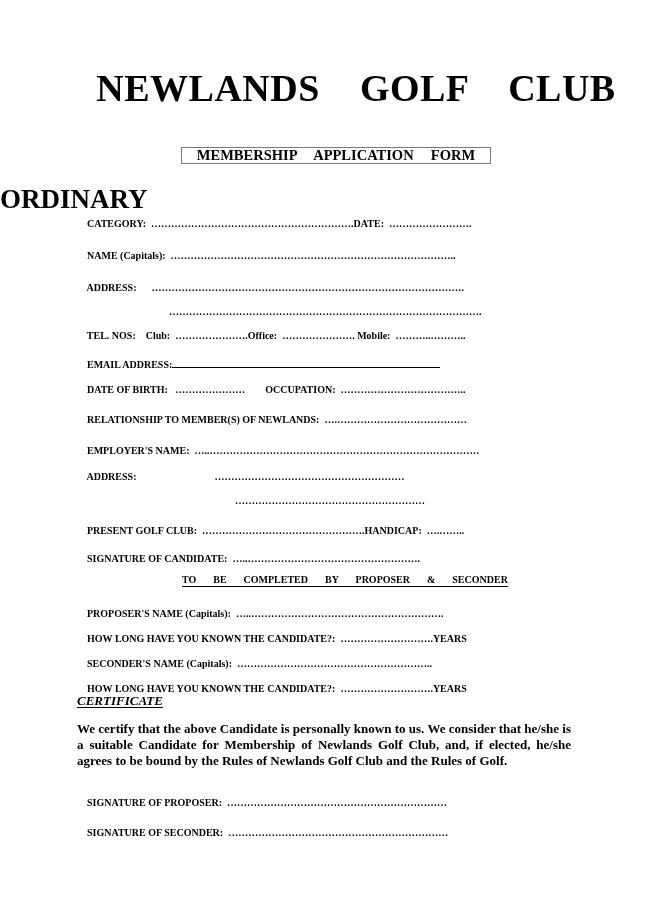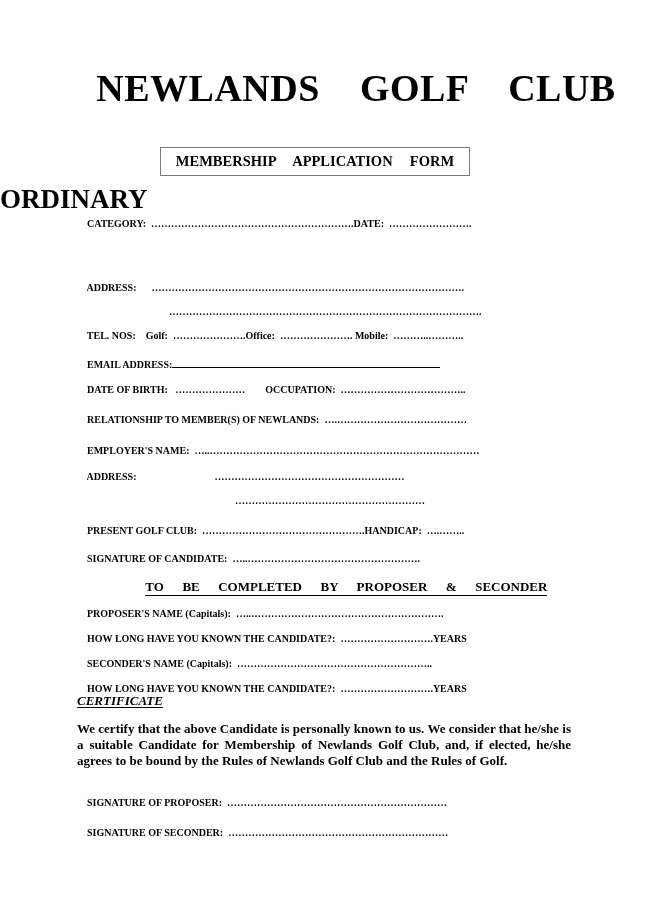--- a/index.html
+++ b/index.html
@@ -38,24 +38,24 @@
     letter-spacing: 0.5px;
     word-spacing: 10px;
     line-height: 1.1;
     white-space: pre;
     margin-left: 28px;
   }
 
   
   .form-box {
     position: absolute;
-    left: 160px;
+    left: 181px;
     top: 147px;
     width: 310px;
-    height: 29px;
+    height: 17px;
     border: 1px solid #7a7a7a;
     box-sizing: border-box;
     display: flex;
     align-items: center;
     justify-content: center;
   }
   .form-box-label {
     font-size: 14.5px;
     font-weight: bold;
     word-spacing: 5px;
@@ -95,21 +95,21 @@
     vertical-align: baseline;
   }
 
   
   .section-head {
     position: absolute;
     left: 0;
     top: 563px;
     width: 656px;
     text-align: center;
-    font-size: 13px;
+    font-size: 10px;
     font-weight: bold;
     word-spacing: 6px;
     white-space: pre;
   }
   .section-head span {
     border-bottom: 1.6px solid #000;
     padding-bottom: 1px;
   }
 
   
@@ -145,31 +145,34 @@
   <div class="form-box">
     <span class="form-box-label">MEMBERSHIP  APPLICATION  FORM</span>
   </div>
 
   <div class="ordinary">ORDINARY</div>
 
   <div class="row" style="top:206px;">
     <span>CATEGORY:</span><span class="dots">  …………………………………………………….</span><span>DATE:</span><span class="dots">  …………………….</span>
   </div>
 
+  <div class="row" style="top:238px;">
+    <span>NAME (Capitals):</span><span class="dots">  …………………………………………………………………………..</span>
+  </div>
 
   <div class="row" style="top:270px;">
     <span>ADDRESS:</span><span class="dots">      ………………………………………………………………………………….</span>
   </div>
 
   <div class="row" style="top:294px; left:159px;">
     <span class="dots">………………………………………………………………………………….</span>
   </div>
 
   <div class="row" style="top:318px;">
-    <span>TEL. NOS:</span><span>    </span><span>Golf:</span><span class="dots">  ………………….</span><span>Office:</span><span class="dots">  ………………….</span><span> </span><span>Mobile:</span><span class="dots">  ………..………..</span>
+    <span>TEL. NOS:</span><span>    </span><span>Club:</span><span class="dots">  ………………….</span><span>Office:</span><span class="dots">  ………………….</span><span> </span><span>Mobile:</span><span class="dots">  ………..………..</span>
   </div>
 
   <div class="row" style="top:342px;">
     <span>EMAIL ADDRESS:</span><span class="underline-field" style="width:268px;"></span>
   </div>
 
   <div class="row" style="top:372px;">
     <span>DATE OF BIRTH:</span><span class="dots">   …………………</span><span>        </span><span>OCCUPATION:</span><span class="dots">  ………………………………..</span>
   </div>
 

